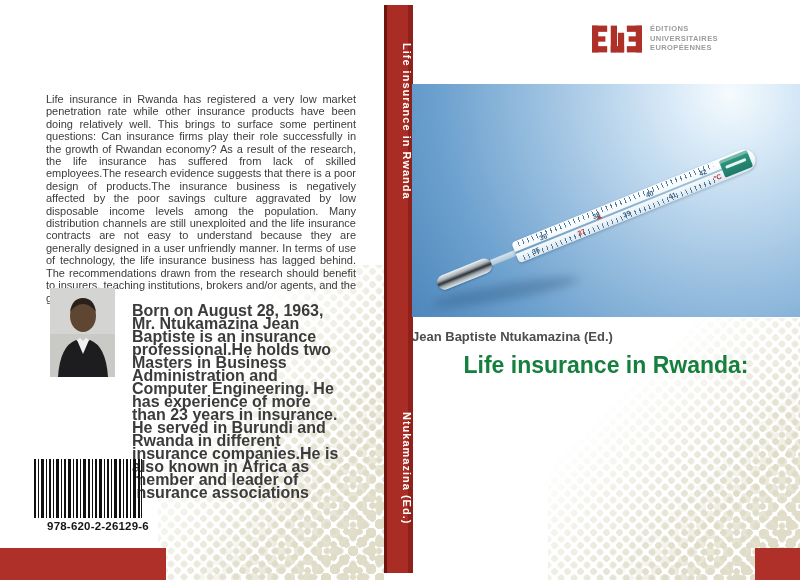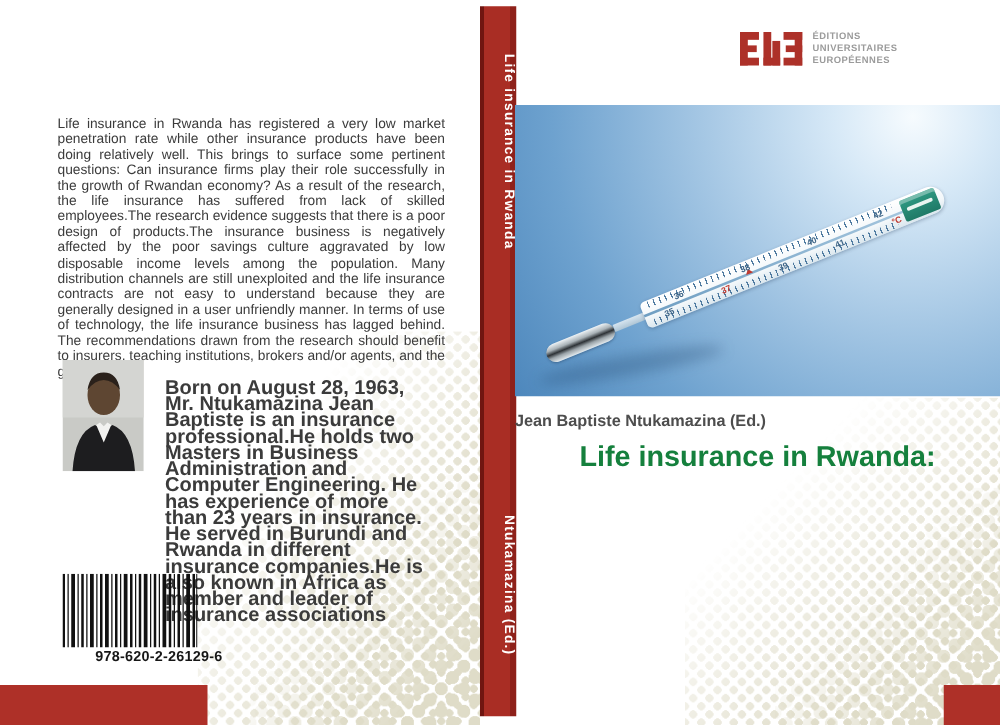--- a/index.html
+++ b/index.html
@@ -27,21 +27,21 @@
   .dots-front{left:548px;top:318px;width:252px;height:262px;}
   .dots-front2{left:620px;top:390px;width:180px;height:190px;}
 
   
   .blurb{position:absolute;left:46px;top:45px;width:310px;
          font-size:11px;line-height:12.4px;font-weight:normal;text-align:justify;color:#3b3b3b;margin-top:48px;}
   .bio-row{position:absolute;left:50px;top:288px;width:300px;}
   .author-photo{position:absolute;left:0;top:0;width:65px;height:89px;}
   .bio-text{position:absolute;left:82px;top:0;width:214px;
             font-size:16px;line-height:13px;font-weight:bold;color:#3b3b3b;}
-  .barcode-wrap{position:absolute;left:50px;top:459px;width:128px;text-align:right;}
+  .barcode-wrap{position:absolute;left:34px;top:459px;width:128px;text-align:center;}
   .barcode-wrap svg{display:block;}
   .isbn{margin-top:2px;font-size:11.5px;font-weight:bold;color:#161616;letter-spacing:0.2px;}
   .red-bar-left{position:absolute;left:0;top:548px;width:166px;height:32px;background:#ae3028;}
   .red-block-right{position:absolute;left:755px;top:548px;width:45px;height:32px;background:#ae3028;}
 
   
   .spine{position:absolute;left:384px;top:5px;width:29px;height:568px;
          background:linear-gradient(90deg,#6f1510 0 3px,#a92d24 3px 24px,#8e211a 24px);}
   .spine-text{position:absolute;left:0;width:29px;color:#ffffff;
               writing-mode:vertical-rl;text-orientation:mixed;

